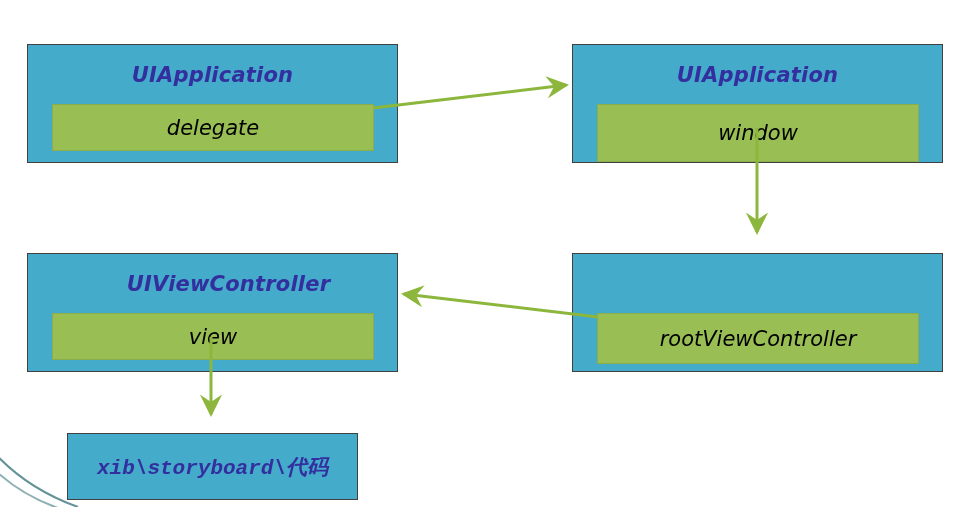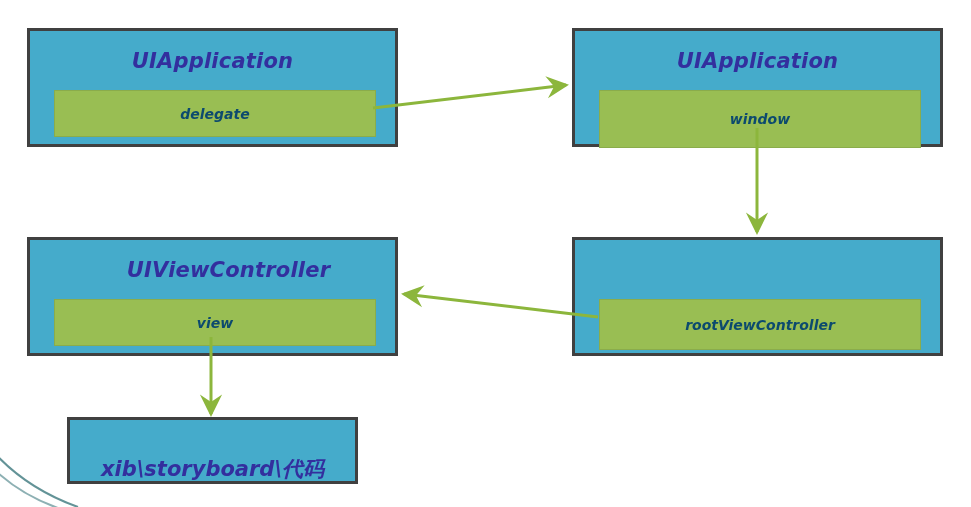--- a/index.html
+++ b/index.html
@@ -17,22 +17,23 @@
     position: relative;
     width: 971px;
     height: 507px;
     background: #ffffff;
   }
   
   .node {
     position: absolute;
     box-sizing: border-box;
     background: #45abcb;
-    border: 3px solid #404040;
+    border: 1px solid #404040;
     z-index: 3;
+    margin-top: 16px;
   }
   .node-title {
     position: absolute;
     left: 0;
     right: 0;
     text-align: center;
     color: #332f9e;
     font-family: "DejaVu Sans", sans-serif;
     font-style: italic;
     font-weight: 600;
@@ -43,25 +44,25 @@
   .prop {
     position: absolute;
     box-sizing: border-box;
     background: #99be53;
     border: 1px solid #8aac4b;
     display: flex;
     align-items: center;
     justify-content: center;
   }
   .prop-label {
-    color: #0c4a6e;
+    color: #000000;
     font-family: "DejaVu Sans", sans-serif;
     font-style: italic;
-    font-weight: 700;
-    font-size: 14px;
+    font-weight: 400;
+    font-size: 21px;
     white-space: nowrap;
   }
   .leaf-label {
     position: absolute;
     left: 0;
     right: 0;
     text-align: center;
     color: #332f9e;
     font-family: "DejaVu Sans", sans-serif;
     font-style: italic;
@@ -120,21 +121,21 @@
     </div>
   </div>
 
   <div class="node" style="left:572px; top:237px; width:371px; height:119px;">
     <div class="prop" style="left:24px; top:59px; width:322px; height:51px;">
       <span class="prop-label">rootViewController</span>
     </div>
   </div>
 
   <div class="node" style="left:67px; top:417px; width:291px; height:67px;">
-    <div class="leaf-label" style="top:35px;">xib\storyboard\代码</div>
+    <div class="leaf-label" style="top:19px;font-family:Liberation Mono, monospace;">xib\storyboard\代码</div>
   </div>
 
   <svg id="connectors" viewBox="0 0 971 507" xmlns="http://www.w3.org/2000/svg">
     <defs>
       <marker id="ah" markerWidth="9" markerHeight="9" refX="7" refY="4.5" orient="auto" markerUnits="strokeWidth">
         <path d="M0.5,0.8 L8,4.5 L0.5,8.2 L3,4.5 Z" fill="#8cb63c"></path>
       </marker>
     </defs>
 
     <line x1="373" y1="108" x2="566" y2="85" stroke="#8cb63c" stroke-width="3" marker-end="url(#ah)"></line>

